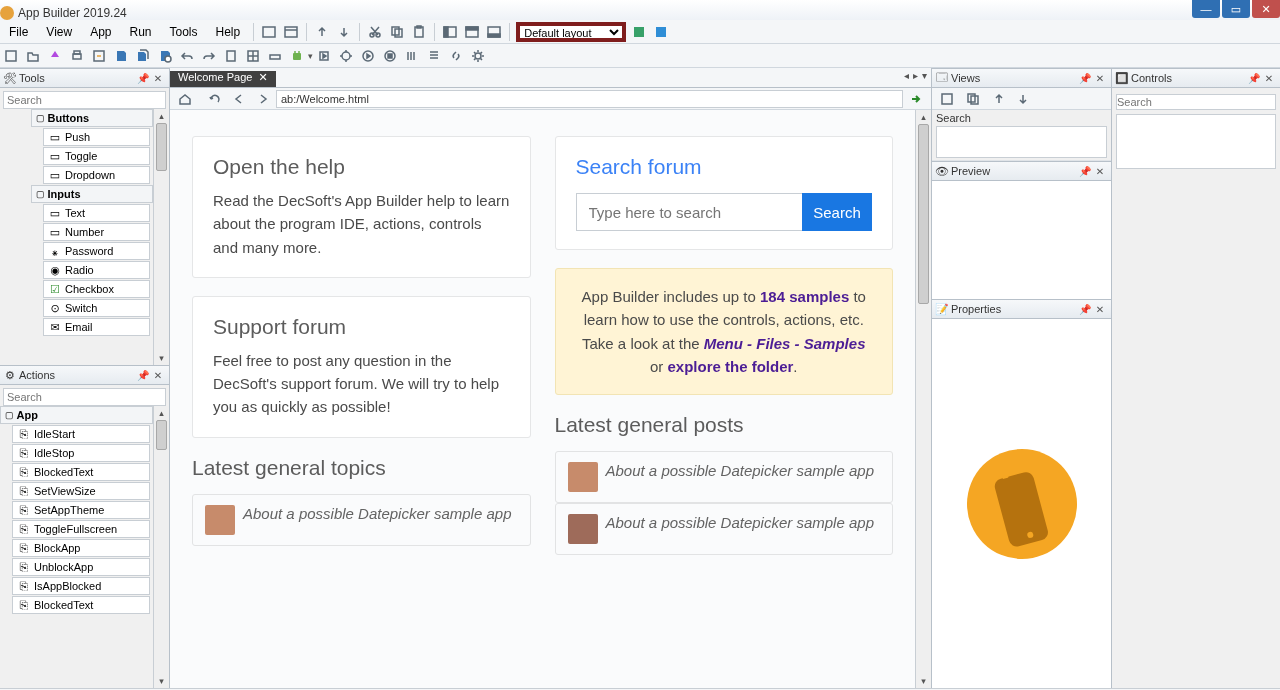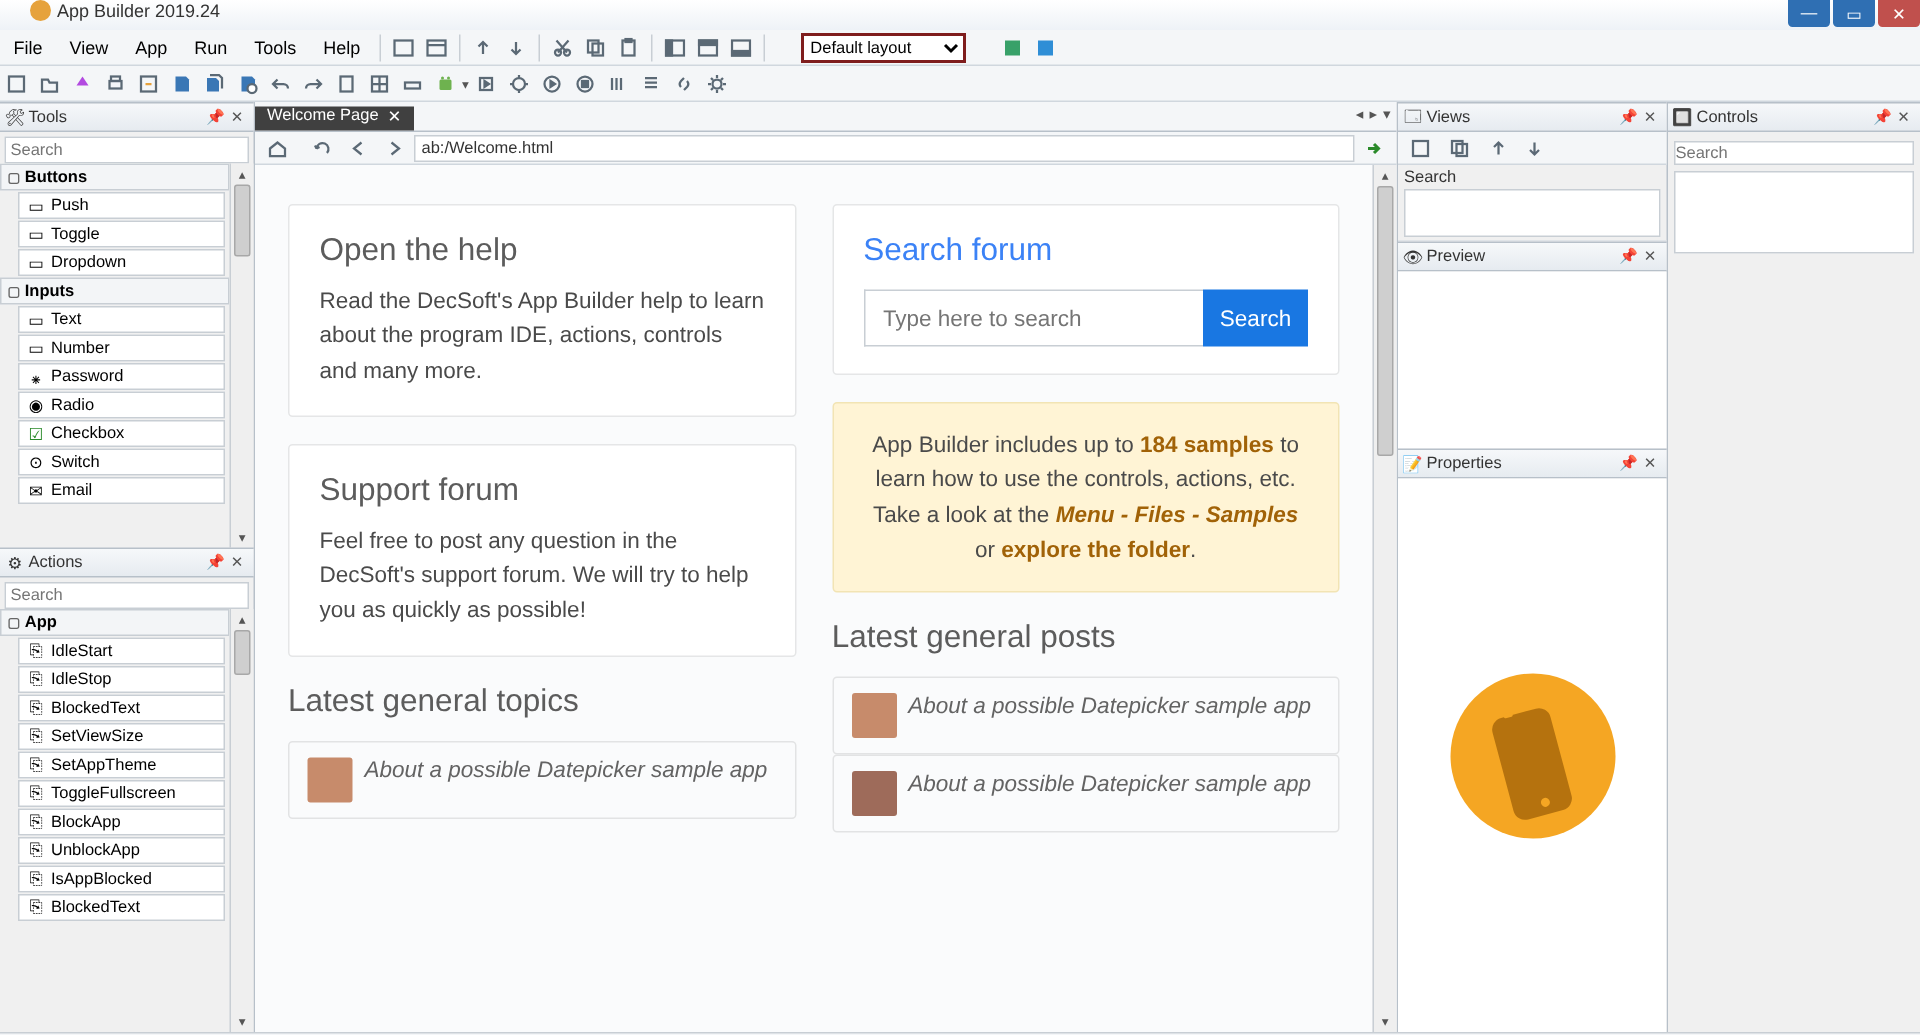--- a/index.html
+++ b/index.html
@@ -1,30 +1,30 @@
 <!DOCTYPE html>
 <html><head>
 <meta charset="utf-8">
 <style>
 * { margin: 0; padding: 0; box-sizing: border-box; font-family: "Segoe UI", Tahoma, sans-serif; }
 html, body { width: 1280px; height: 690px; overflow: hidden; background: #f0f0f0; }
 
 
-.titlebar { height: 20px; background: linear-gradient(#fff,#eef2f7); display: flex; align-items: flex-start; padding: 0 20px; font-size: 12px; color: #333; position: relative; }
+.titlebar { height: 20px; background: linear-gradient(#fff,#eef2f7); display: flex; align-items: flex-end; padding: 0 0; font-size: 12px; color: #333; position: relative; }
 .titlebar .app-icon { width: 14px; height: 14px; border-radius: 50%; background: #e6a23c; display: inline-block; margin-right: 4px; }
 .titlebar .wincontrols { position: absolute; right: 0; top: 0; height: 20px; display: flex; }
 .wc { width: 28px; height: 18px; margin-left: 2px; background: #2f6fb3; color: #fff; display: flex; align-items: center; justify-content: center; font-size: 11px; border-radius: 0 0 3px 3px; cursor: pointer; }
 .wc.close { background: #c0504d; }
 
 .menubar { height: 24px; background: #f4f6f8; border-bottom: 1px solid #d0d7de; display: flex; align-items: center; font-size: 12px; }
 .menubar .mitem { padding: 0 9px; height: 100%; display:flex; align-items:center; cursor: pointer; }
 .menubar .sep { width:1px; height:18px; background:#c8ced4; margin:0 4px; }
 .tb-btn { width:20px; height:20px; margin:0 1px; display:flex; align-items:center; justify-content:center; cursor:pointer; border-radius:2px; }
 .tb-btn svg { width:14px; height:14px; }
-.menubar .layout-select { height:20px; font-size:11px; border:2px solid #7f1d1d; background:#fff; width:110px; margin:0 20px; }
+.menubar .layout-select { height:20px; font-size:11px; border:4px solid #7f1d1d; background:#fff; width:110px; margin:0 2px; }
 
 .toolbar2 { height: 24px; background:#f4f6f8; border-bottom:1px solid #d0d7de; display:flex; align-items:center; font-size:12px; }
 
 
 .workspace { display:flex; height:620px; }
 
 
 .left-col { width:170px; display:flex; flex-direction:column; border-right:1px solid #b7c0c9; }
 .panel-header { height:20px; background:linear-gradient(#f6f8fa,#e6ebf0); border-bottom:1px solid #b7c0c9; border-top:1px solid #b7c0c9; display:flex; align-items:center; font-size:11px; padding:0 4px; color:#333; }
 .panel-header .ph-icon { width:12px; height:12px; margin-right:3px; display:inline-flex; align-items:center; justify-content:center;}
@@ -53,21 +53,21 @@
 .web-inner { display:flex; gap:24px; padding:26px 22px 20px; }
 .web-colL, .web-colR { flex:1; display:flex; flex-direction:column; gap:18px; }
 .card { background:#fff; border:1px solid #e5e6e7; border-radius:3px; padding:18px 20px; }
 .card h2 { color:#5c5c5c; font-weight:400; font-size:21px; margin-bottom:10px; }
 .card p { color:#4a4a4a; font-size:15px; line-height:1.55; }
 .search-card h2 { color:#3b82f6; }
 .search-card .srow { display:flex; margin-top:14px; }
 .search-card input { flex:1; border:1px solid #c8ced4; border-right:none; padding:0 12px; height:38px; font-size:15px; color:#666; }
 .search-card button { height:38px; width:70px; background:#1977e2; color:#fff; border:none; font-size:15px; cursor:pointer; }
 .samples { background:#fff4d5; border:1px solid #f2e4b4; border-radius:3px; padding:16px 22px; text-align:center; color:#4a4a4a; font-size:15px; line-height:1.55;}
-.samples b{ color:#a16207; }
+.samples b{ color:#4c1d95; }
 .samples b.dark{ font-weight:700;}
 .topics { }
 .topics h2{ font-size:21px; color:#5c5c5c; font-weight:400; margin-bottom:14px;}
 .topic-item { border:1px solid #e2e3e4; border-radius:3px; padding:10px 12px; display:flex; align-items:flex-start; gap:8px; font-size:15px; color:#636363; cursor:pointer;font-style:italic; }
 .topic-item .av{ width:30px; height:30px; background:#c8ced4; border-radius:2px; flex-shrink:0; display:flex; align-items:center; justify-content:center; font-size:14px;}
 .topic-item .av.a1{background:#c78b6b;} .topic-item .av.a2{background:#6eb24f;} .topic-item .av.a3{background:#9e6b5a;}
 
 
 .right-col { width:348px; display:flex; }
 .right-main { width:180px; display:flex; flex-direction:column; border-right:1px solid #b7c0c9;}
@@ -332,21 +332,21 @@
 
     <div class="panel-header">
       <span class="ph-icon">🛠</span>
       <span>Tools</span>
       <span class="ph-spacer"></span>
       <span class="ph-btn">📌</span>
       <span class="ph-btn">✕</span>
     </div>
     <div style="padding:2px 3px 0 3px;"><input class="search-inp" placeholder="Search" style=""></div>
     <div style="display:flex; flex:0 0 256px;">
-      <div class="tree-scroller" style="flex:1;">
+      <div class="tree-scroller" style="flex:1;padding-left:31px;">
         <div class="tree-group">Buttons</div>
         <div class="tree-item">
             <span class="ti-ic">▭</span>
             <span>Push</span>
           </div>
         <div class="tree-item">
             <span class="ti-ic">▭</span>
             <span>Toggle</span>
           </div>
         <div class="tree-item">

